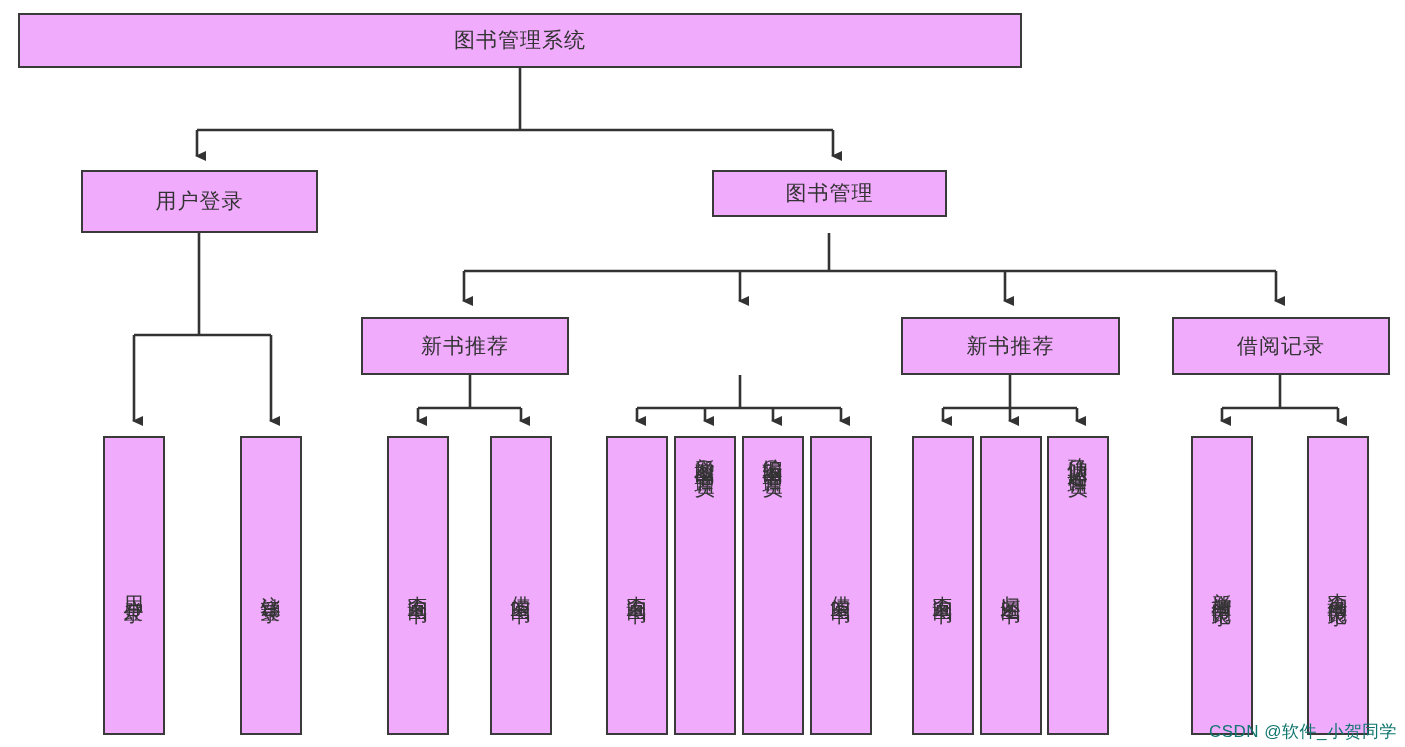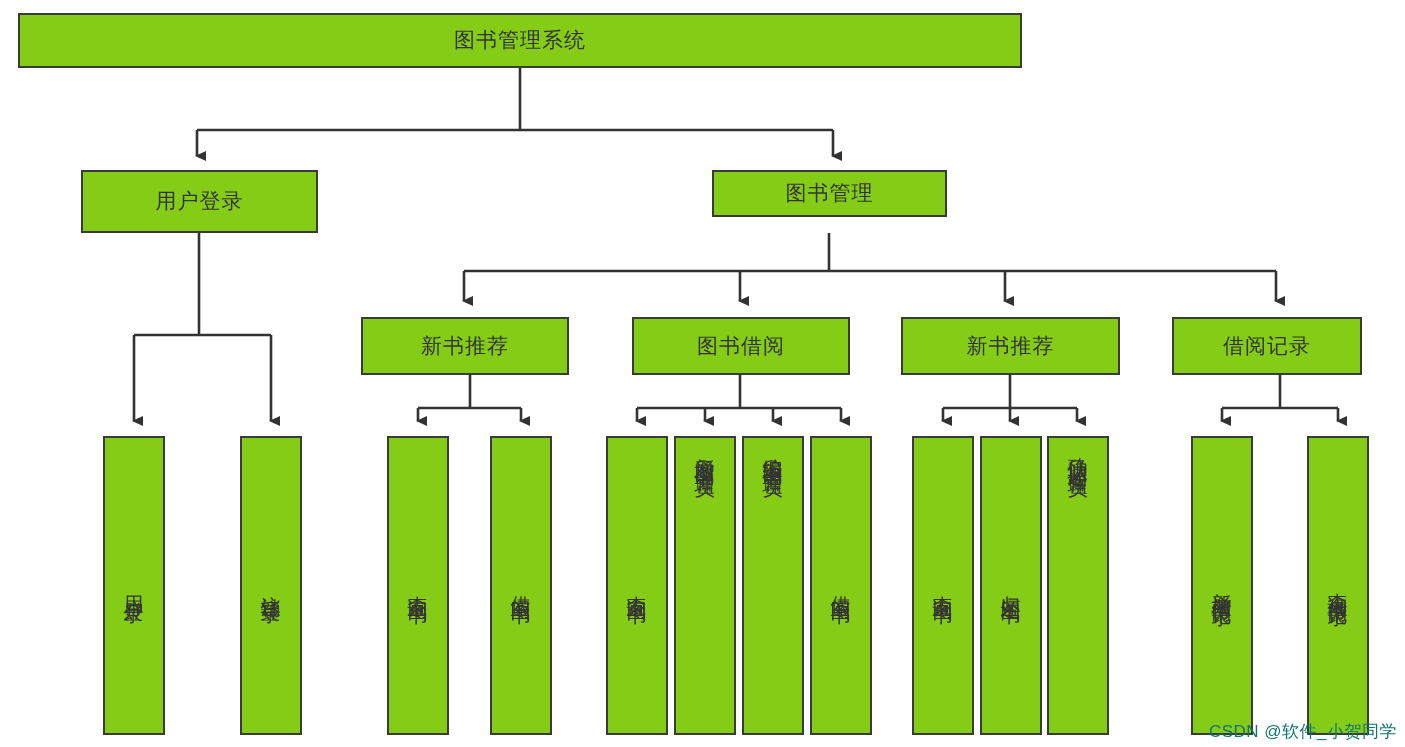--- a/index.html
+++ b/index.html
@@ -20,21 +20,21 @@
   svg#edges {
     position: absolute;
     left: 0;
     top: 0;
     width: 1405px;
     height: 747px;
   }
   .node {
     position: absolute;
     box-sizing: border-box;
-    background: #84cc16;
+    background: #f0abfc;
     border: 2.5px solid #3a3a3a;
     display: flex;
     align-items: center;
     justify-content: center;
     z-index: 2;
   }
   .node-label {
     color: #333333;
     font-size: 21px;
     line-height: 1.15;
@@ -133,27 +133,24 @@
   <div class="node" style="left:81px; top:170px; width:237px; height:63px;">
     <span class="node-label">用户登录</span>
   </div>
   <div class="node" style="left:712px; top:170px; width:235px; height:47px;">
     <span class="node-label">图书管理</span>
   </div>
 
   <div class="node" style="left:361px; top:317px; width:208px; height:58px;">
     <span class="node-label">新书推荐</span>
   </div>
-  <div class="node" style="left:632px; top:317px; width:218px; height:58px;">
-    <span class="node-label">图书借阅</span>
-  </div>
   <div class="node" style="left:901px; top:317px; width:219px; height:58px;">
     <span class="node-label">新书推荐</span>
   </div>
-  <div class="node" style="left:1172px; top:317px; width:190px; height:58px;">
+  <div class="node" style="left:1172px; top:317px; width:218px; height:58px;">
     <span class="node-label">借阅记录</span>
   </div>
 
   <div class="node leaf centered" style="left:103px; top:436px; width:62px; height:299px;">
     <span class="node-label">用户登录</span>
   </div>
   <div class="node leaf centered" style="left:240px; top:436px; width:62px; height:299px;">
     <span class="node-label">注销登录</span>
   </div>
 

